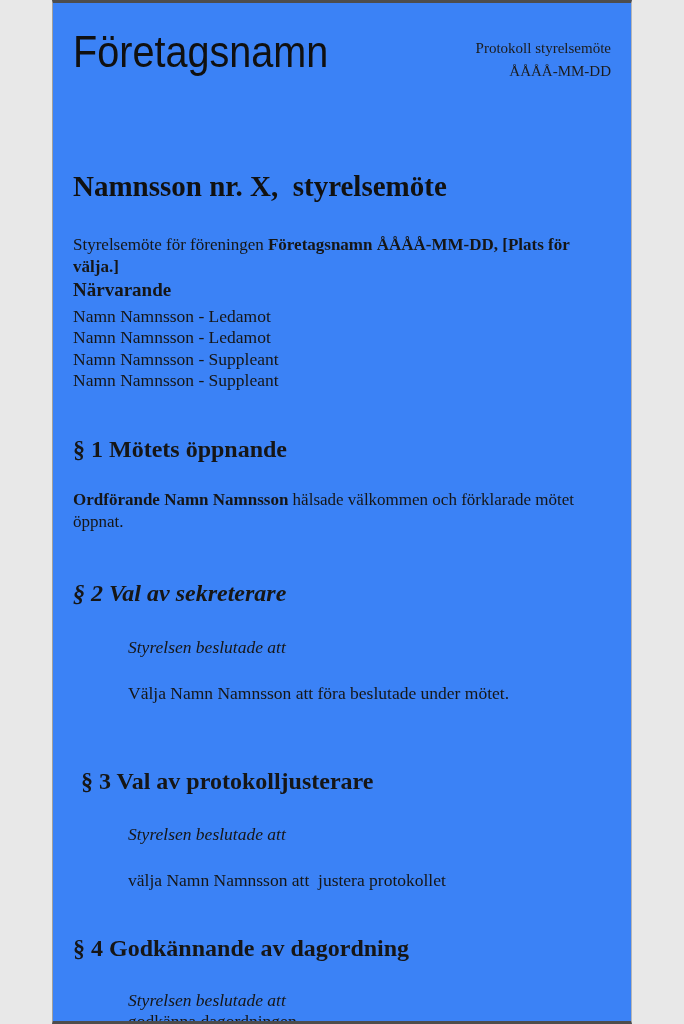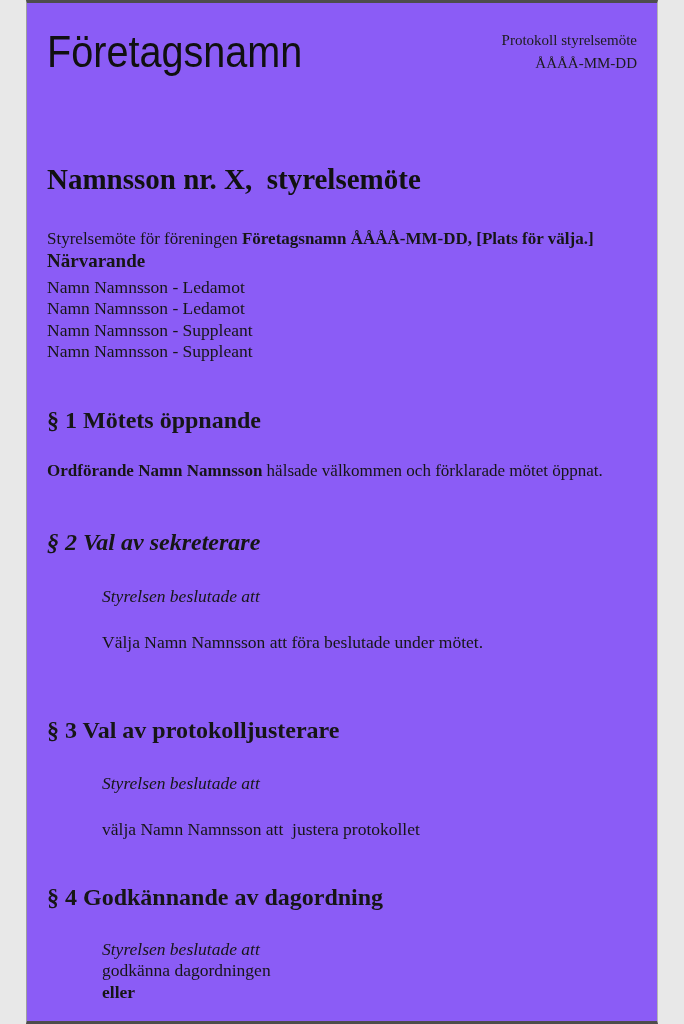--- a/index.html
+++ b/index.html
@@ -1,22 +1,22 @@
 <!DOCTYPE html>
 <html><head>
 <meta charset="utf-8">
 <style>
   * { margin: 0; padding: 0; box-sizing: border-box; }
   html, body { background: #e8e8e8; }
   .page {
     position: relative;
-    width: 632px;
+    width: 580px;
     height: 1024px;
     margin: 0 auto;
-    background: #8b5cf6;
+    background: #3b82f6;
     border-top: 3px solid #4d4d4d;
     border-bottom: 3px solid #4d4d4d;
     border-left: 1px solid #9f9f9f;
     border-right: 1px solid #b5b5b5;
     padding: 0 20px;
     overflow: hidden;
     font-family: "Liberation Serif", "DejaVu Serif", serif;
     color: #161616;
   }
   .doc-header {
@@ -32,21 +32,21 @@
     line-height: 1.05;
     color: #101010;
     transform: scaleX(0.88);
     transform-origin: left center;
     white-space: nowrap;
   }
   .header-right {
     text-align: right;
     font-size: 15px;
     line-height: 1.5;
-    margin-top: 1px;
+    margin-top: 9px;
     color: #1c1c1c;
   }
   .doc-title {
     margin-top: 88px;
     font-size: 29px;
     font-weight: 700;
     line-height: 1.15;
     white-space: pre-wrap;
     color: #111;
   }
@@ -73,21 +73,21 @@
   }
   .sec1-heading { margin-top: 44px; }
   .sec1-body {
     margin-top: 26px;
     font-size: 17px;
     line-height: 1.3;
     white-space: pre-wrap;
   }
   .sec1-body .bold { font-weight: 700; }
   .sec2-heading { margin-top: 47px; font-style: italic; }
-  .sec3-heading { margin-top: 63px; }
+  .sec3-heading { margin-top: 63px; margin-left: 8px; }
   .sec4-heading { margin-top: 43px; }
   .decision-intro {
     margin-left: 55px;
     font-style: italic;
     font-size: 17.5px;
     line-height: 21.5px;
   }
   .mt-30 { margin-top: 30px; }
   .mt-29 { margin-top: 29px; }
   .decision-text {

